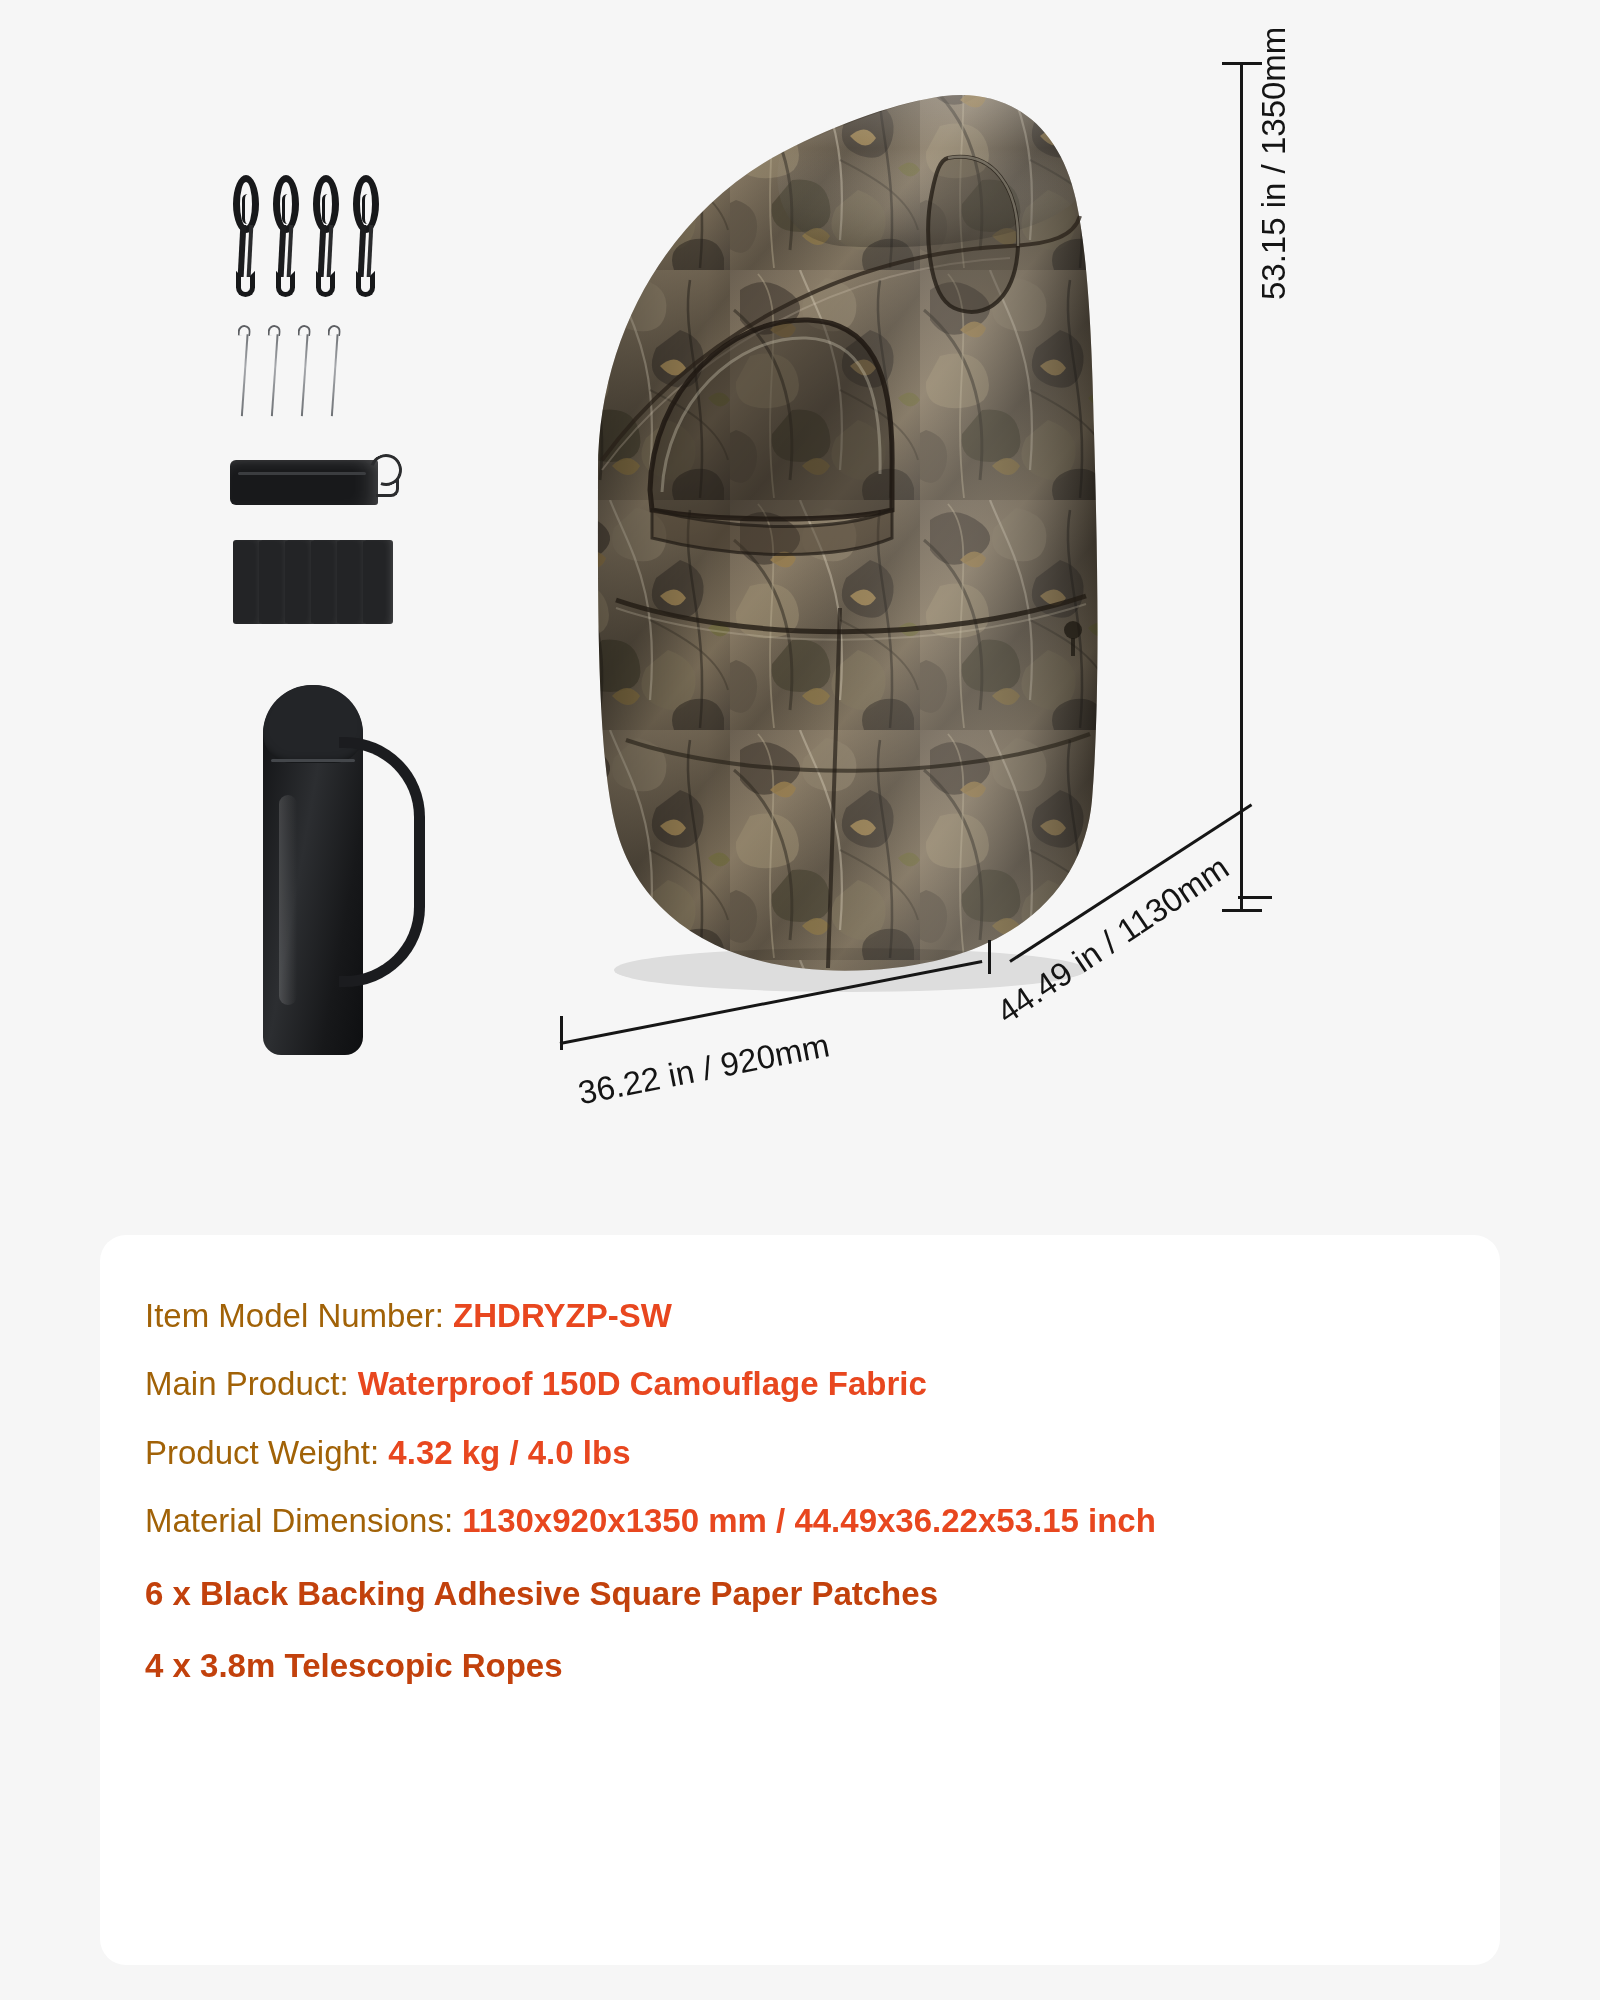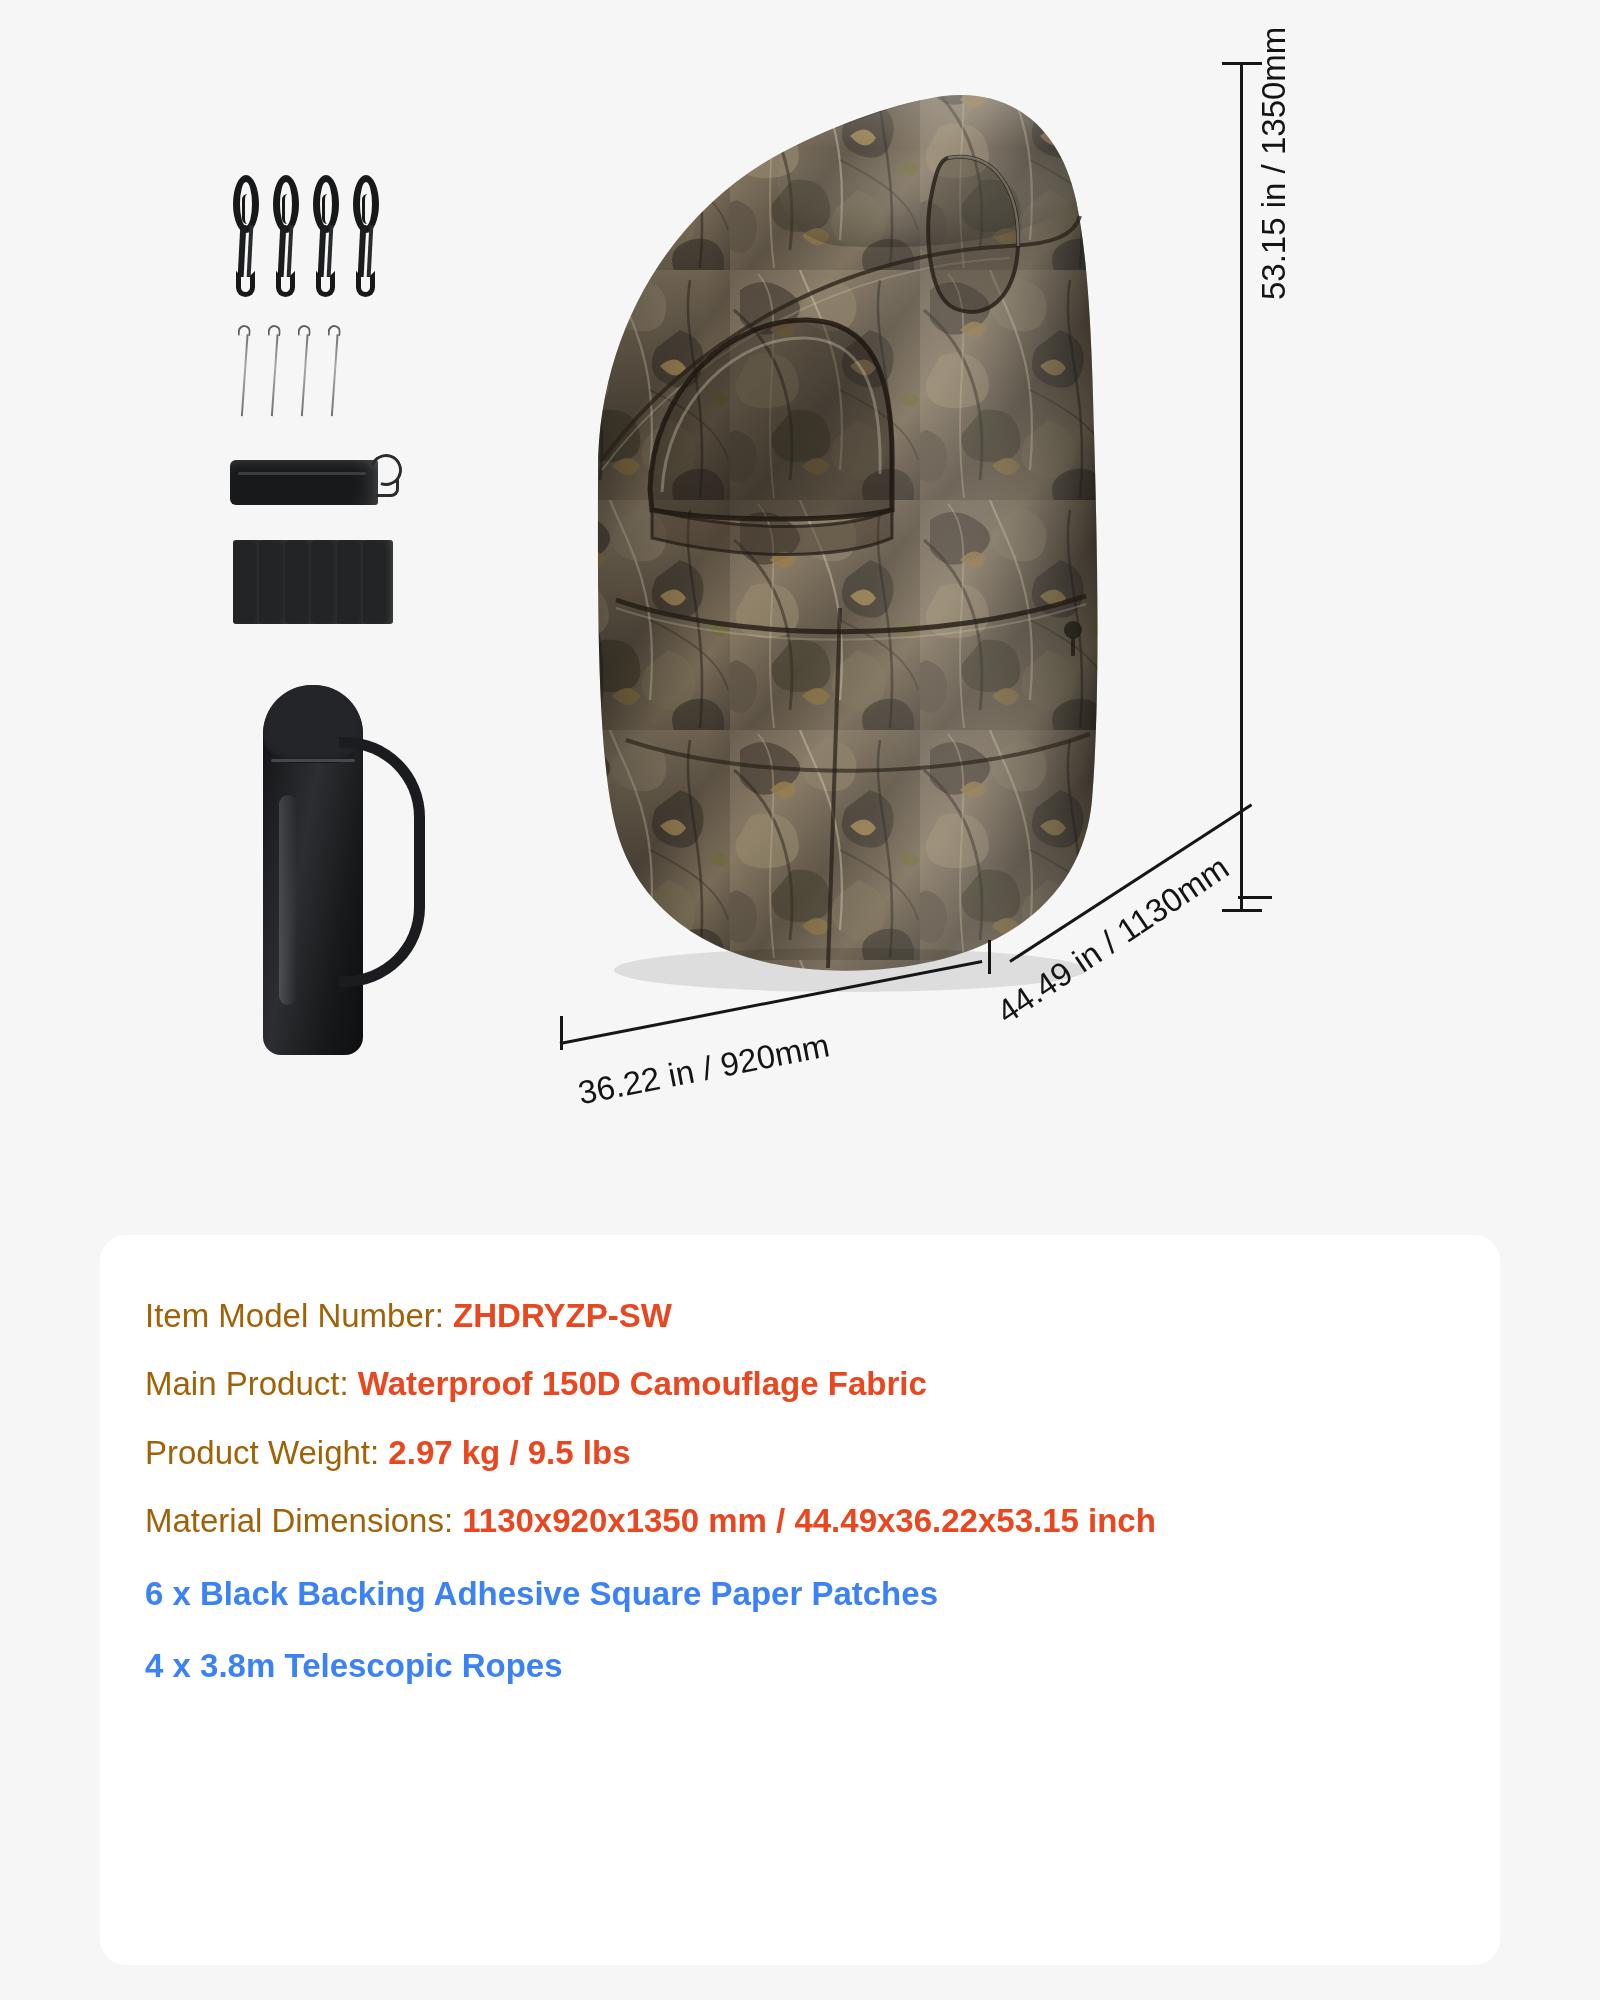--- a/index.html
+++ b/index.html
@@ -330,21 +330,21 @@
     color: #a16207;
     font-weight: 400;
   }
   .spec-value {
     color: #e8471f;
     font-weight: bold;
   }
   .incl-row {
     margin-top: 34px;
     font-size: 33px;
-    color: #3b82f6;
+    color: #c2410c;
     font-weight: bold;
     white-space: nowrap;
   }
 </style>
 </head>
 <body>
 
 <div class="page">
 
   <div class="hero">
@@ -538,21 +538,21 @@
         <span class="spec-value">ZHDRYZP-SW</span>
       </div>
 
       <div class="spec-row">
         <span class="spec-label">Main Product:</span>
         <span class="spec-value">Waterproof 150D Camouflage Fabric</span>
       </div>
 
       <div class="spec-row">
         <span class="spec-label">Product Weight:</span>
-        <span class="spec-value">2.97 kg / 9.5 lbs</span>
+        <span class="spec-value">4.32 kg / 4.0 lbs</span>
       </div>
 
       <div class="spec-row">
         <span class="spec-label">Material Dimensions:</span>
         <span class="spec-value">1130x920x1350 mm / 44.49x36.22x53.15 inch</span>
       </div>
 
       <div class="incl-row">6 x Black Backing Adhesive Square Paper Patches</div>
       <div class="incl-row">4 x 3.8m Telescopic Ropes</div>
 

